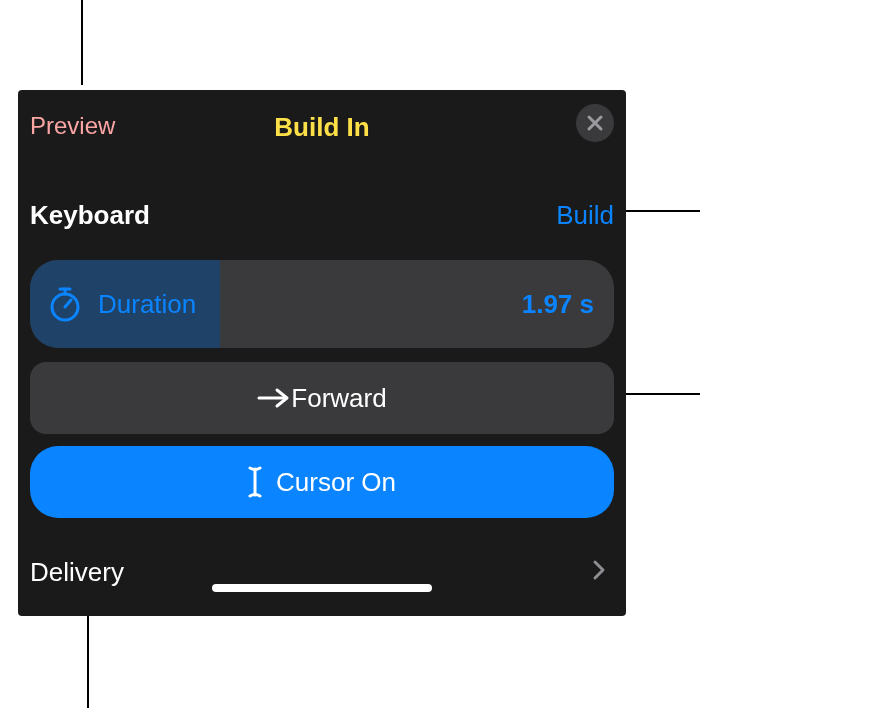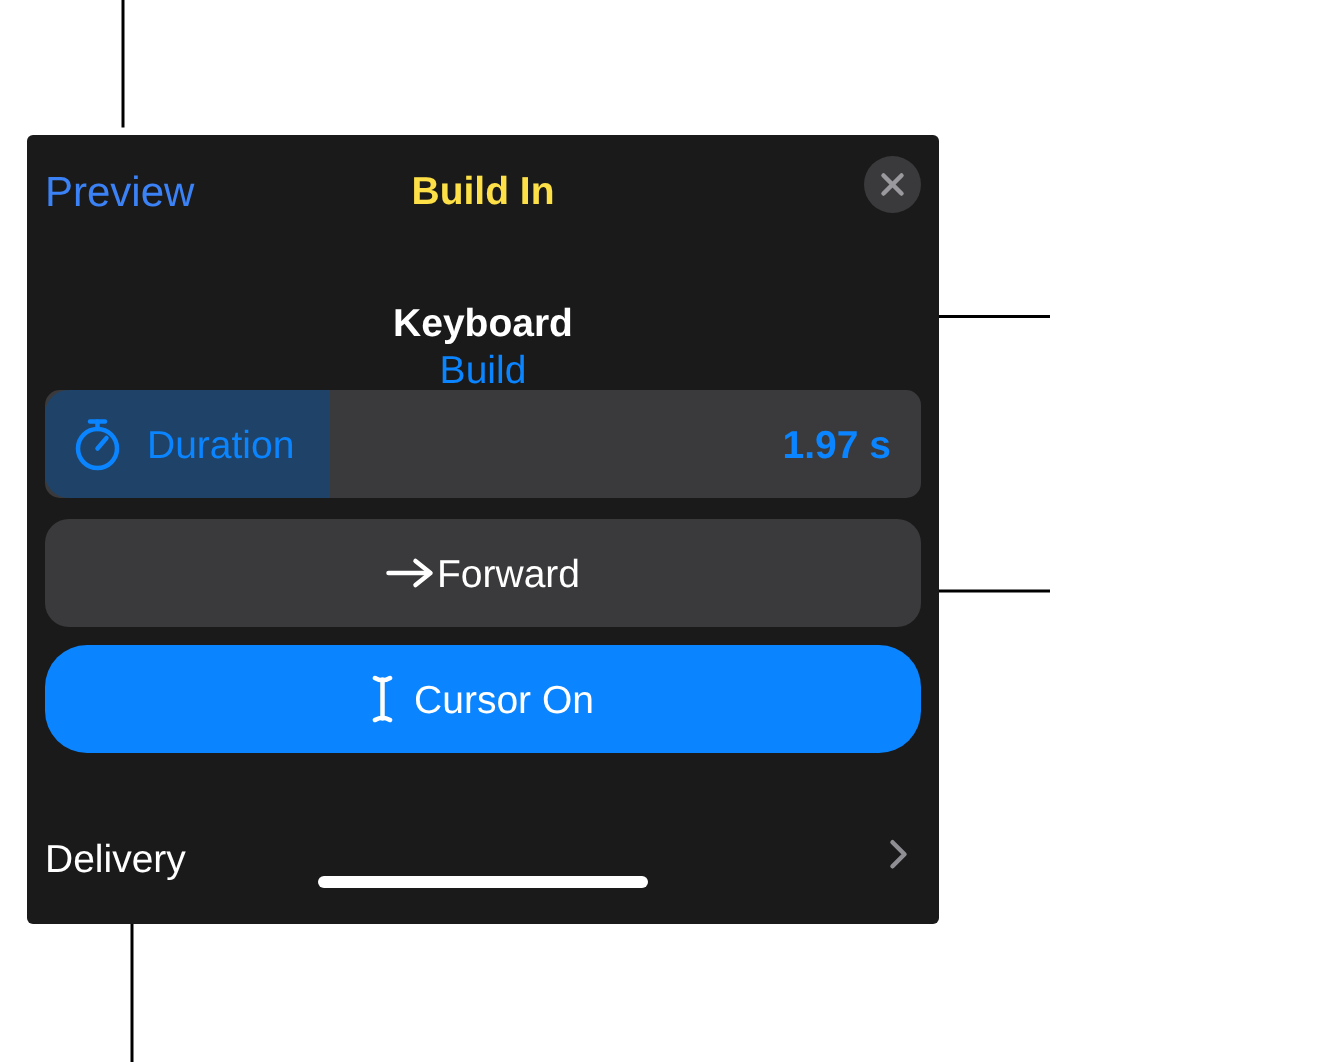--- a/index.html
+++ b/index.html
@@ -32,23 +32,23 @@
 
   
   .panel-header {
     position: relative;
     height: 55px;
   }
   .preview-link {
     position: absolute;
     left: 12px;
     top: 22px;
-    font-size: 28px;
-    font-weight: 400;
-    color: #3b82f6;
+    font-size: 24px;
+    font-weight: 400;
+    color: #fca5a5;
     cursor: pointer;
   }
   .panel-title {
     position: absolute;
     left: 0; right: 0;
     top: 22px;
     text-align: center;
     font-size: 26px;
     font-weight: 600;
     color: #fde047;
@@ -70,21 +70,20 @@
 
   
   .section-row {
     position: absolute;
     left: 12px;
     right: 12px;
     top: 110px;
     display: flex;
     justify-content: space-between;
     align-items: center;
-    flex-direction: column;
   }
   .section-label {
     font-size: 26px;
     font-weight: 600;
     color: #ffffff;
   }
   .change-link {
     font-size: 26px;
     font-weight: 400;
     color: #0a84ff;
@@ -93,22 +92,22 @@
 
   
   .controls {
     position: absolute;
     left: 12px;
     right: 12px;
     top: 170px;
   }
 
   .duration-row {
-    height: 72px;
-    border-radius: 10px;
+    height: 88px;
+    border-radius: 28px;
     background: #3a3a3c;
     display: flex;
     align-items: center;
     position: relative;
     overflow: hidden;
   }
   .duration-row .shade {
     position: absolute;
     left: 0; top: 0; bottom: 0;
     width: 190px;

